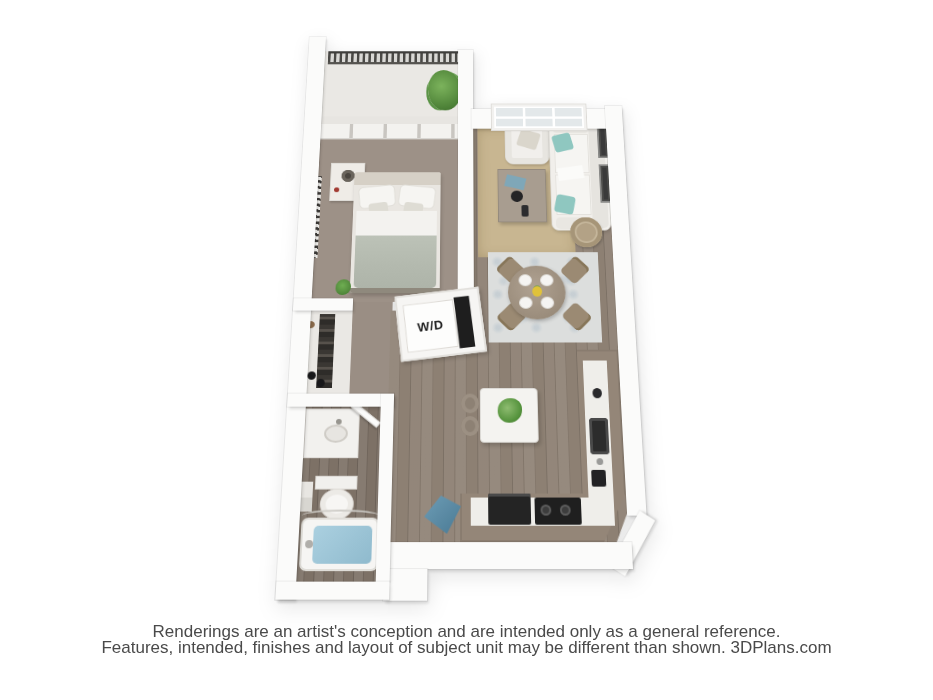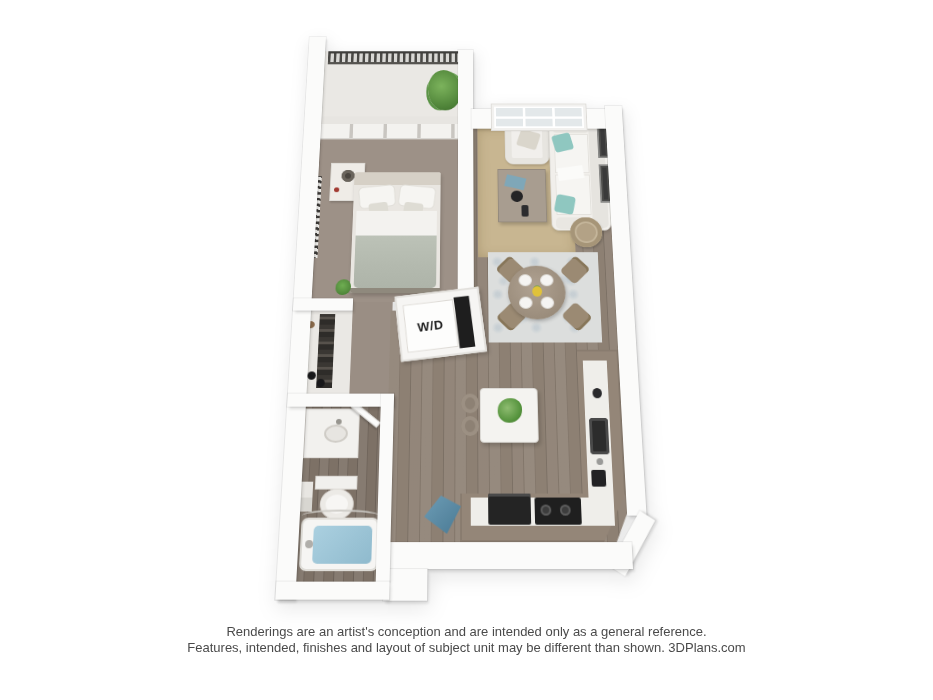--- a/index.html
+++ b/index.html
@@ -188,21 +188,21 @@
     background:radial-gradient(circle at 40% 40%, #8ebc70, #54923c 65%, #3e7029); }
   .stool { left:186px; width:19px; height:21px; border-radius:50%; background:#8d8174;
     box-shadow:inset 0 0 0 4px #9c9083; }
   .st1 { top:448px; } .st2 { top:472px; }
   .blue-object { left:148px; top:554px; width:38px; height:38px;
     background:linear-gradient(135deg,#6d9cb5,#4a7a94);
     clip-path:polygon(0 55%, 45% 0, 100% 28%, 62% 100%); }
 
   
   .footer { position:absolute; left:0; top:624px; width:933px; text-align:center; color:#4a4a4a;
-    font-size:13px; line-height:16px; }
+    font-size:17px; line-height:16px; }
 </style>
 </head>
 <body>
 
 <div class="stage">
 
   <div class="plan-outer">
 
     <div class="balcony-floor"></div>
     <div class="carpet-bedroom"></div>

